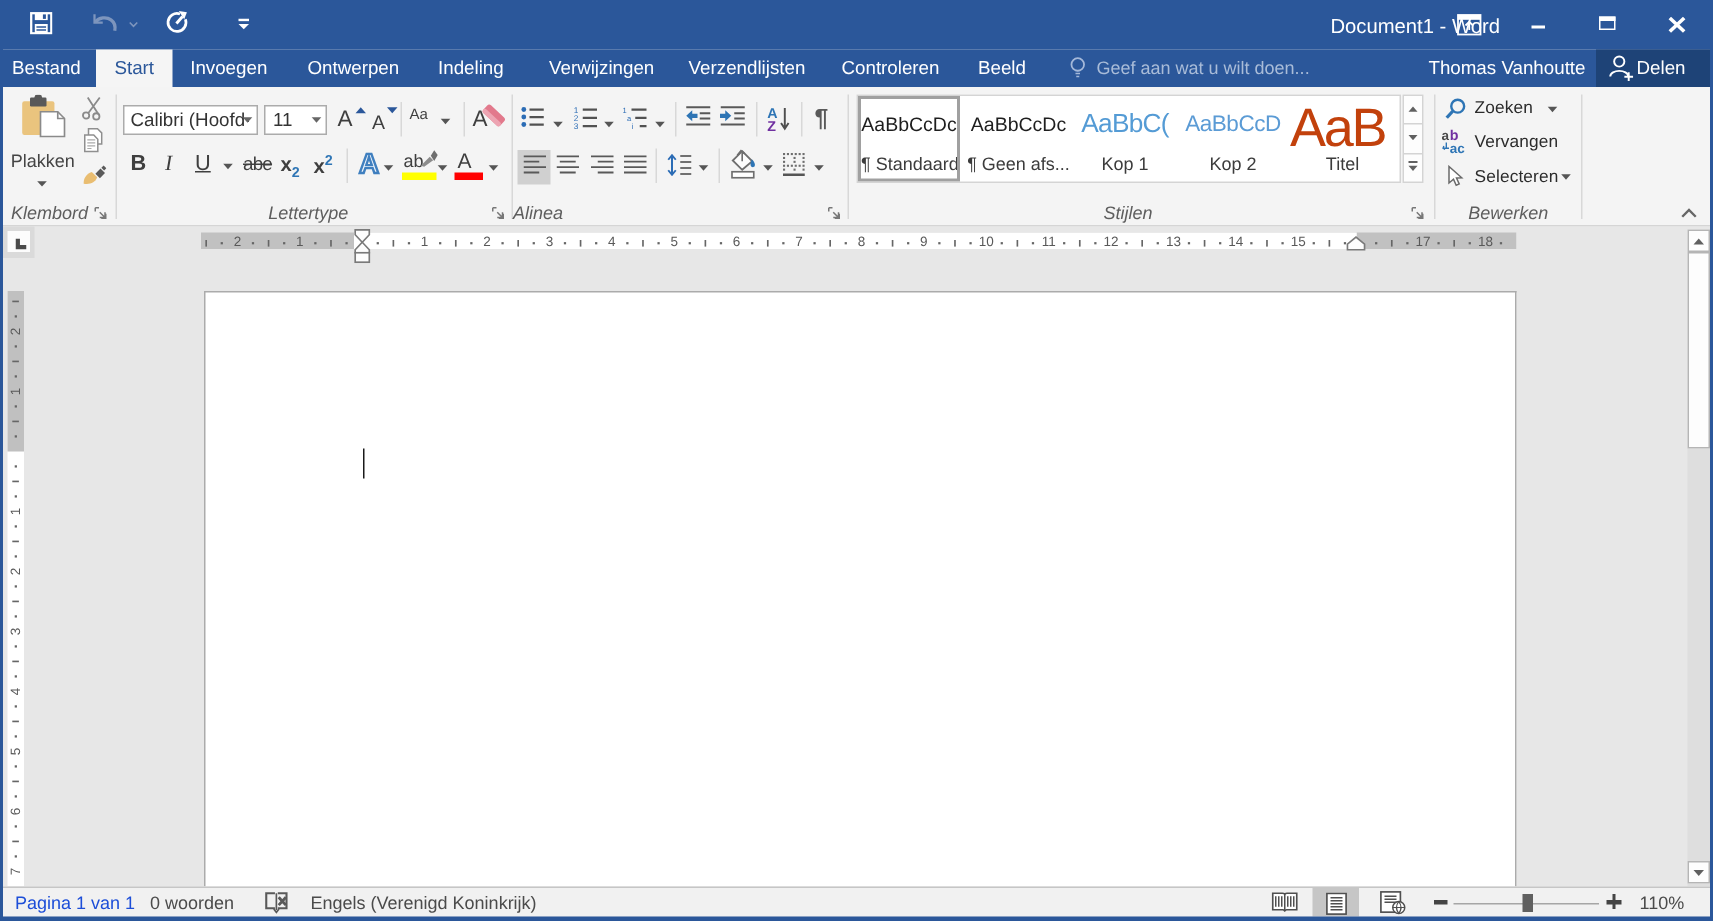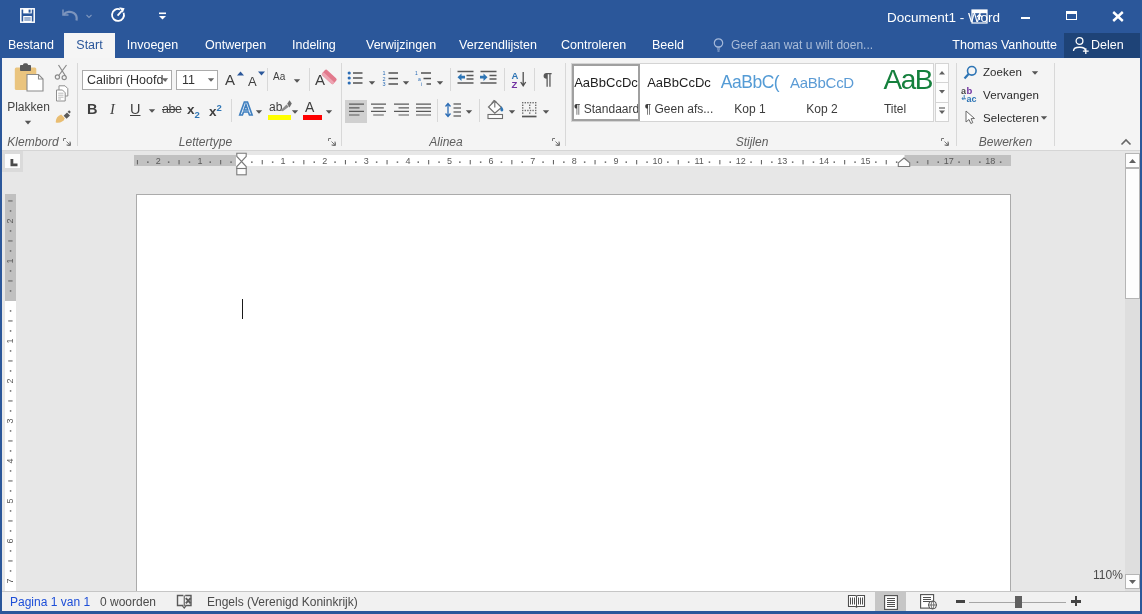--- a/index.html
+++ b/index.html
@@ -337,37 +337,37 @@
       <rect x="14" y="8.8" width="1.4" height="1.4"></rect>
   <rect x="1" y="11.4" width="1.4" height="1.4"></rect>
       <rect x="8" y="11.4" width="1.4" height="1.4"></rect>
       <rect x="14" y="11.4" width="1.4" height="1.4"></rect>
  </g>
  <path d="M1 15.5 H15.5" stroke="#555" stroke-width="1.7"></path>
 </svg>
 <svg class="abs" style="left:542px;top:109px" width="8" height="6" viewBox="0 0 8 6">
     <path d="M0.8 1.2 H7.2 L4 4.8 Z" fill="#555"></path>
   </svg>
-<div class="abs glabel" style="left:342px;top:135px;width:208px;text-align:center">Alinea</div>
+<div class="abs glabel" style="left:342px;top:135px;width:208px;text-align:left">Alinea</div>
 <svg class="abs" style="left:551px;top:137px" width="10" height="10" viewBox="0 0 10 10">
  <path d="M1.5 1.5 H4 M1.5 1.5 V4 M8.5 5.5 V8.5 H5.5 M4.5 4.5 L8 8 M8 4.5 V8 H4.5" fill="none" stroke="#777" stroke-width="1"></path>
 </svg>
 <div class="abs sep" style="left:565px;top:63px;height:83px"></div>
 
 <div class="abs" style="left:571px;top:63px;width:363px;height:59px;background:#fff;border:1px solid #d4d4d4"></div>
 <div class="abs" style="left:572px;top:64px;width:68px;height:57px;border:2px solid #a0a0a0;background:#fff"></div>
 <div class="abs" style="left:574px;top:75px;width:64px;text-align:center;color:#1e1e1e;font-size:13px;white-space:nowrap;overflow:hidden">AaBbCcDc</div>
 <div class="abs" style="left:574px;top:102px;width:64px;text-align:center;color:#3c3c3c;font-size:12px;white-space:nowrap;overflow:hidden">¶ Standaard</div>
 <div class="abs" style="left:646px;top:75px;width:66px;text-align:center;color:#1e1e1e;font-size:13px;white-space:nowrap;overflow:hidden">AaBbCcDc</div>
 <div class="abs" style="left:644px;top:102px;width:70px;text-align:center;color:#3c3c3c;font-size:12px;white-space:nowrap;overflow:hidden">¶ Geen afs...</div>
 <div class="abs" style="left:716px;top:72px;width:68px;text-align:center;color:#549bd5;font-size:17.5px;white-space:nowrap;overflow:hidden;letter-spacing:-0.5px">AaBbC​(</div>
 <div class="abs" style="left:716px;top:102px;width:68px;text-align:center;color:#3c3c3c;font-size:12px">Kop 1</div>
 <div class="abs" style="left:788px;top:74px;width:68px;text-align:center;color:#5b9bd5;font-size:15px;white-space:nowrap;overflow:hidden;letter-spacing:-0.3px">AaBbCcD</div>
 <div class="abs" style="left:788px;top:102px;width:68px;text-align:center;color:#3c3c3c;font-size:12px">Kop 2</div>
-<div class="abs" style="left:860px;top:64px;width:72px;text-align:right;color:#15803d;font-size:28px;letter-spacing:-1.5px;white-space:nowrap;overflow:hidden">AaB</div>
+<div class="abs" style="left:860px;top:64px;width:72px;text-align:left;color:#c2410c;font-size:36px;letter-spacing:-1.5px;white-space:nowrap;overflow:hidden">AaB</div>
 <div class="abs" style="left:860px;top:102px;width:70px;text-align:center;color:#3c3c3c;font-size:12px">Titel</div>
 
 <div class="abs" style="left:935px;top:63px;width:14px;height:59px;background:#fdfdfd;border:1px solid #d4d4d4"></div>
 <div class="abs" style="left:936px;top:82px;width:12px;height:1px;background:#d4d4d4"></div>
 <div class="abs" style="left:936px;top:102px;width:12px;height:1px;background:#d4d4d4"></div>
 <svg class="abs" style="left:938px;top:70px" width="8" height="6" viewBox="0 0 8 6">
     <path d="M1 4.5 L4 1 L7 4.5 Z" fill="#606060"></path>
   </svg>
 <svg class="abs" style="left:938px;top:89px" width="8" height="6" viewBox="0 0 8 6">
     <path d="M1 1 L4 4.5 L7 1 Z" fill="#606060"></path>
@@ -592,17 +592,17 @@
  <rect x="0.6" y="0.6" width="13" height="13.5" fill="#fff" stroke="#4f4f4f" stroke-width="1.1"></rect>
  <path d="M3 3.5 H11 M3 5.5 H11 M3 7.5 H11" stroke="#4f4f4f" stroke-width="1"></path>
  <circle cx="12.5" cy="11" r="4" fill="#fff" stroke="#4f4f4f" stroke-width="1"></circle>
  <path d="M8.5 11 H16.5 M12.5 7 C10.6 9.5 10.6 12.5 12.5 15 M12.5 7 C14.4 9.5 14.4 12.5 12.5 15" stroke="#4f4f4f" stroke-width="0.8" fill="none"></path>
 </svg>
 <div class="abs" style="left:956px;top:600px;width:9px;height:2.5px;background:#444"></div>
 <div class="abs" style="left:969px;top:601.5px;width:97px;height:1px;background:#a6a6a6"></div>
 <div class="abs" style="left:1015px;top:596px;width:7px;height:12px;background:#606060"></div>
 <div class="abs" style="left:1071px;top:600px;width:10px;height:2.5px;background:#444"></div>
 <div class="abs" style="left:1074.8px;top:596.2px;width:2.5px;height:10px;background:#444"></div>
-<div class="abs" style="left:1093px;top:568px;font-size:12px;color:#4b4b4b">110%</div>
+<div class="abs" style="left:1093px;top:595px;font-size:12px;color:#4b4b4b">110%</div>
 
 <div class="abs" id="bottomline"></div>
 <div class="abs" id="borderL"></div>
 <div class="abs" id="borderR"></div>
 
 </body></html>

